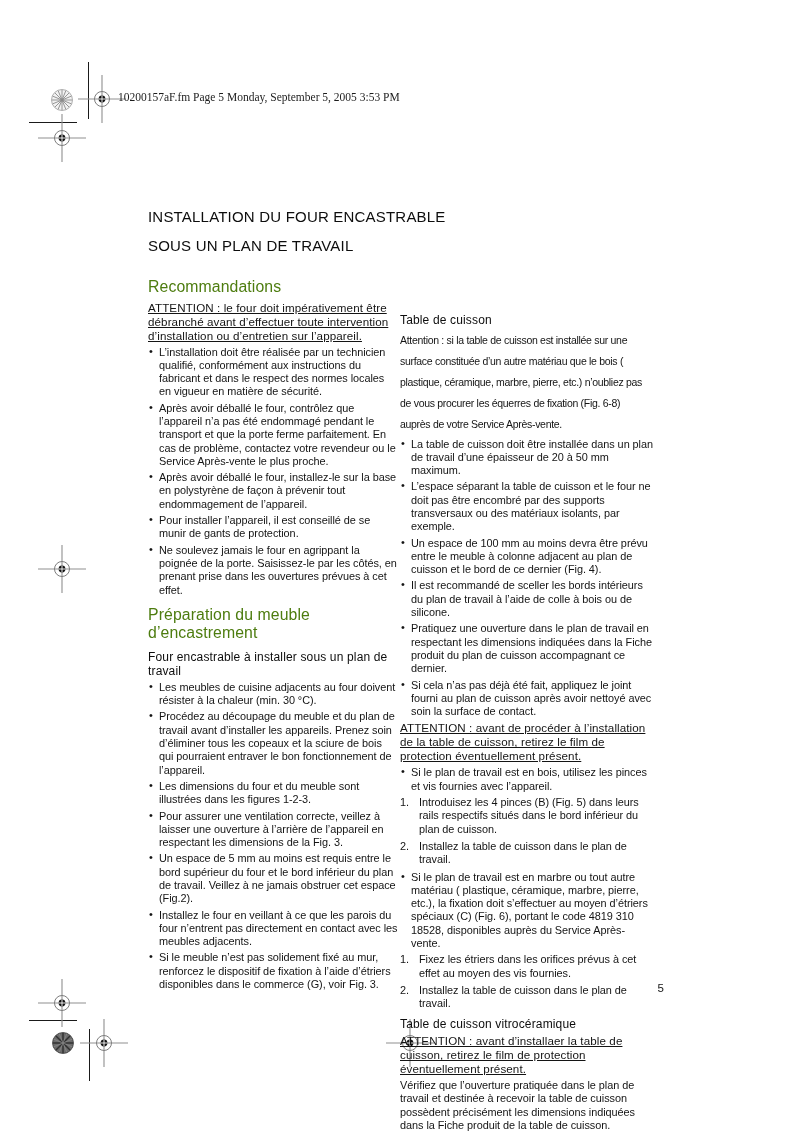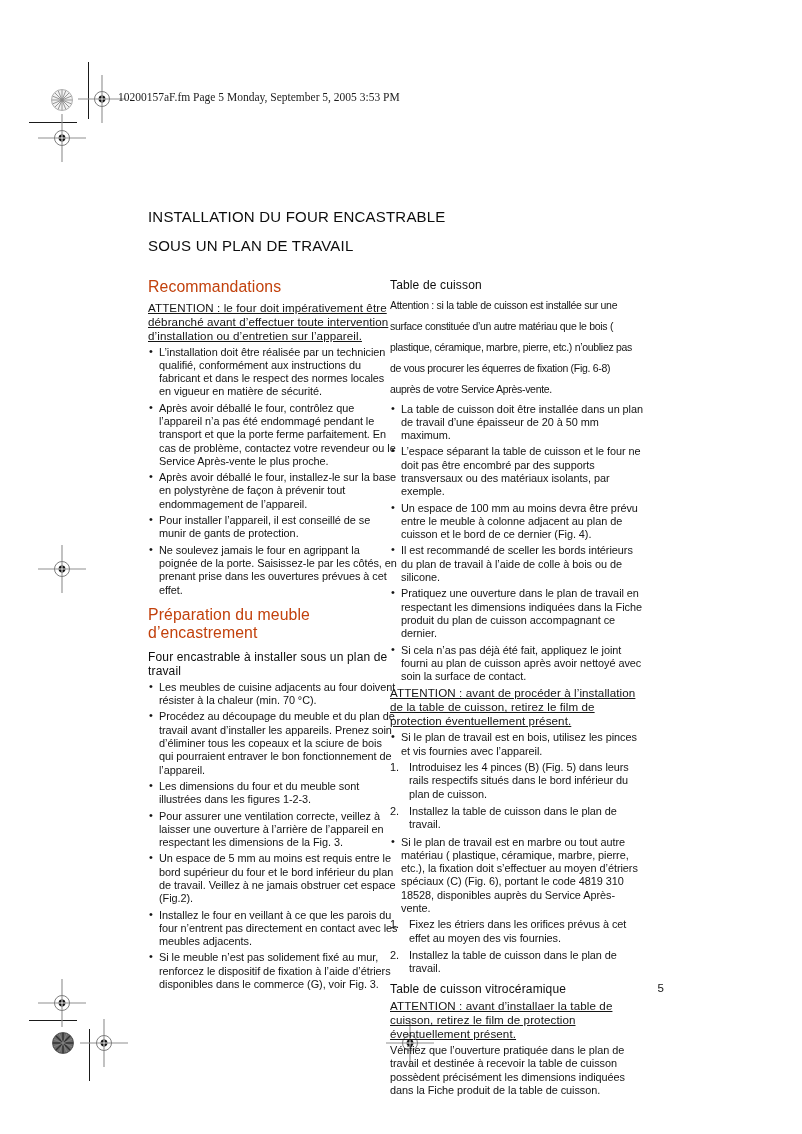--- a/index.html
+++ b/index.html
@@ -11,22 +11,22 @@
   
   .doc-header{position:absolute;left:118px;top:91px;
     font-family:"Liberation Serif",serif;font-size:11.5px;color:#1c1c1c;white-space:nowrap;}
   
   .title{position:absolute;left:148px;top:202px;width:540px;
     font-size:15px;line-height:29px;letter-spacing:.2px;color:#0d0d0d;font-weight:400;}
   
   .col{position:absolute;top:278px;width:251px;font-size:10.9px;line-height:13.3px;
     letter-spacing:-.05px;color:#141414;}
   .col-left{left:148px;}
-  .col-right{left:390px;width:253px;}
-  .h1{font-size:15.8px;line-height:18.5px;letter-spacing:.1px;margin:9px 0 4px 0;color:#c2410c;}
+  .col-right{left:400px;width:253px;margin-top:35px;}
+  .h1{font-size:15.8px;line-height:18.5px;letter-spacing:.1px;margin:9px 0 4px 0;color:#4d7c0f;}
   .col > .h1:first-child{margin-top:0;}
   .sub{font-size:12px;line-height:14.5px;letter-spacing:.15px;margin:7px 0 2px 0;color:#0d0d0d;}
   .col > .sub:first-child{margin-top:0;}
   .attn{font-size:11.6px;line-height:14px;letter-spacing:.1px;margin:0 0 3px 0;text-decoration:underline;}
   .para{margin:0 0 3px 0;}
   .para.tight{font-size:10.5px;letter-spacing:-.3px;line-height:21px;}
   .bullet{position:relative;padding-left:11px;margin:0 0 3px 0;}
   .bullet::before{content:"\2022";position:absolute;left:1px;top:-1px;font-size:11px;}
   .num{position:relative;padding-left:19px;margin:0 0 4px 0;}
   .num .marker{position:absolute;left:0;top:0;}
@@ -146,21 +146,21 @@
   <div class="col col-left" id="col-left">
       <div class="h1">Recommandations</div>
       <div class="attn">ATTENTION : le four doit impérativement être débranché avant d’effectuer toute intervention d’installation ou d’entretien sur l’appareil.</div>
       <div class="bullet">L’installation doit être réalisée par un technicien qualifié, conformément aux instructions du fabricant et dans le respect des normes locales en vigueur en matière de sécurité.</div>
       <div class="bullet">Après avoir déballé le four, contrôlez que l’appareil n’a pas été endommagé pendant le transport et que la porte ferme parfaitement. En cas de problème, contactez votre revendeur ou le Service Après-vente le plus proche.</div>
       <div class="bullet">Après avoir déballé le four, installez-le sur la base en polystyrène de façon à prévenir tout endommagement de l’appareil.</div>
       <div class="bullet">Pour installer l’appareil, il est conseillé de se munir de gants de protection.</div>
       <div class="bullet">Ne soulevez jamais le four en agrippant la poignée de la porte. Saisissez-le par les côtés, en prenant prise dans les ouvertures prévues à cet effet.</div>
       <div class="h1">Préparation du meuble d’encastrement</div>
       <div class="sub">Four encastrable à installer sous un plan de travail</div>
-      <div class="bullet">Les meubles de cuisine adjacents au four doivent résister à la chaleur (min. 70 °C).</div>
+      <div class="bullet">Les meubles de cuisine adjacents au four doivent résister à la chaleur (min. 30 °C).</div>
       <div class="bullet">Procédez au découpage du meuble et du plan de travail avant d’installer les appareils. Prenez soin d’éliminer tous les copeaux et la sciure de bois qui pourraient entraver le bon fonctionnement de l’appareil.</div>
       <div class="bullet">Les dimensions du four et du meuble sont illustrées dans les figures 1-2-3.</div>
       <div class="bullet">Pour assurer une ventilation correcte, veillez à laisser une ouverture à l’arrière de l’appareil en respectant les dimensions de la Fig. 3.</div>
       <div class="bullet">Un espace de 5 mm au moins est requis entre le bord supérieur du four et le bord inférieur du plan de travail. Veillez à ne jamais obstruer cet espace (Fig.2).</div>
       <div class="bullet">Installez le four en veillant à ce que les parois du four n’entrent pas directement en contact avec les meubles adjacents.</div>
       <div class="bullet">Si le meuble n’est pas solidement fixé au mur, renforcez le dispositif de fixation à l’aide d’étriers disponibles dans le commerce (G), voir Fig. 3.</div>
     </div>
   <div class="col col-right" id="col-right">
       <div class="sub">Table de cuisson</div>
       <div class="para tight">Attention : si la table de cuisson est installée sur une surface constituée d’un autre matériau que le bois ( plastique, céramique, marbre, pierre, etc.) n’oubliez pas de vous procurer les équerres de fixation (Fig. 6-8) auprès de votre Service Après-vente.</div>

